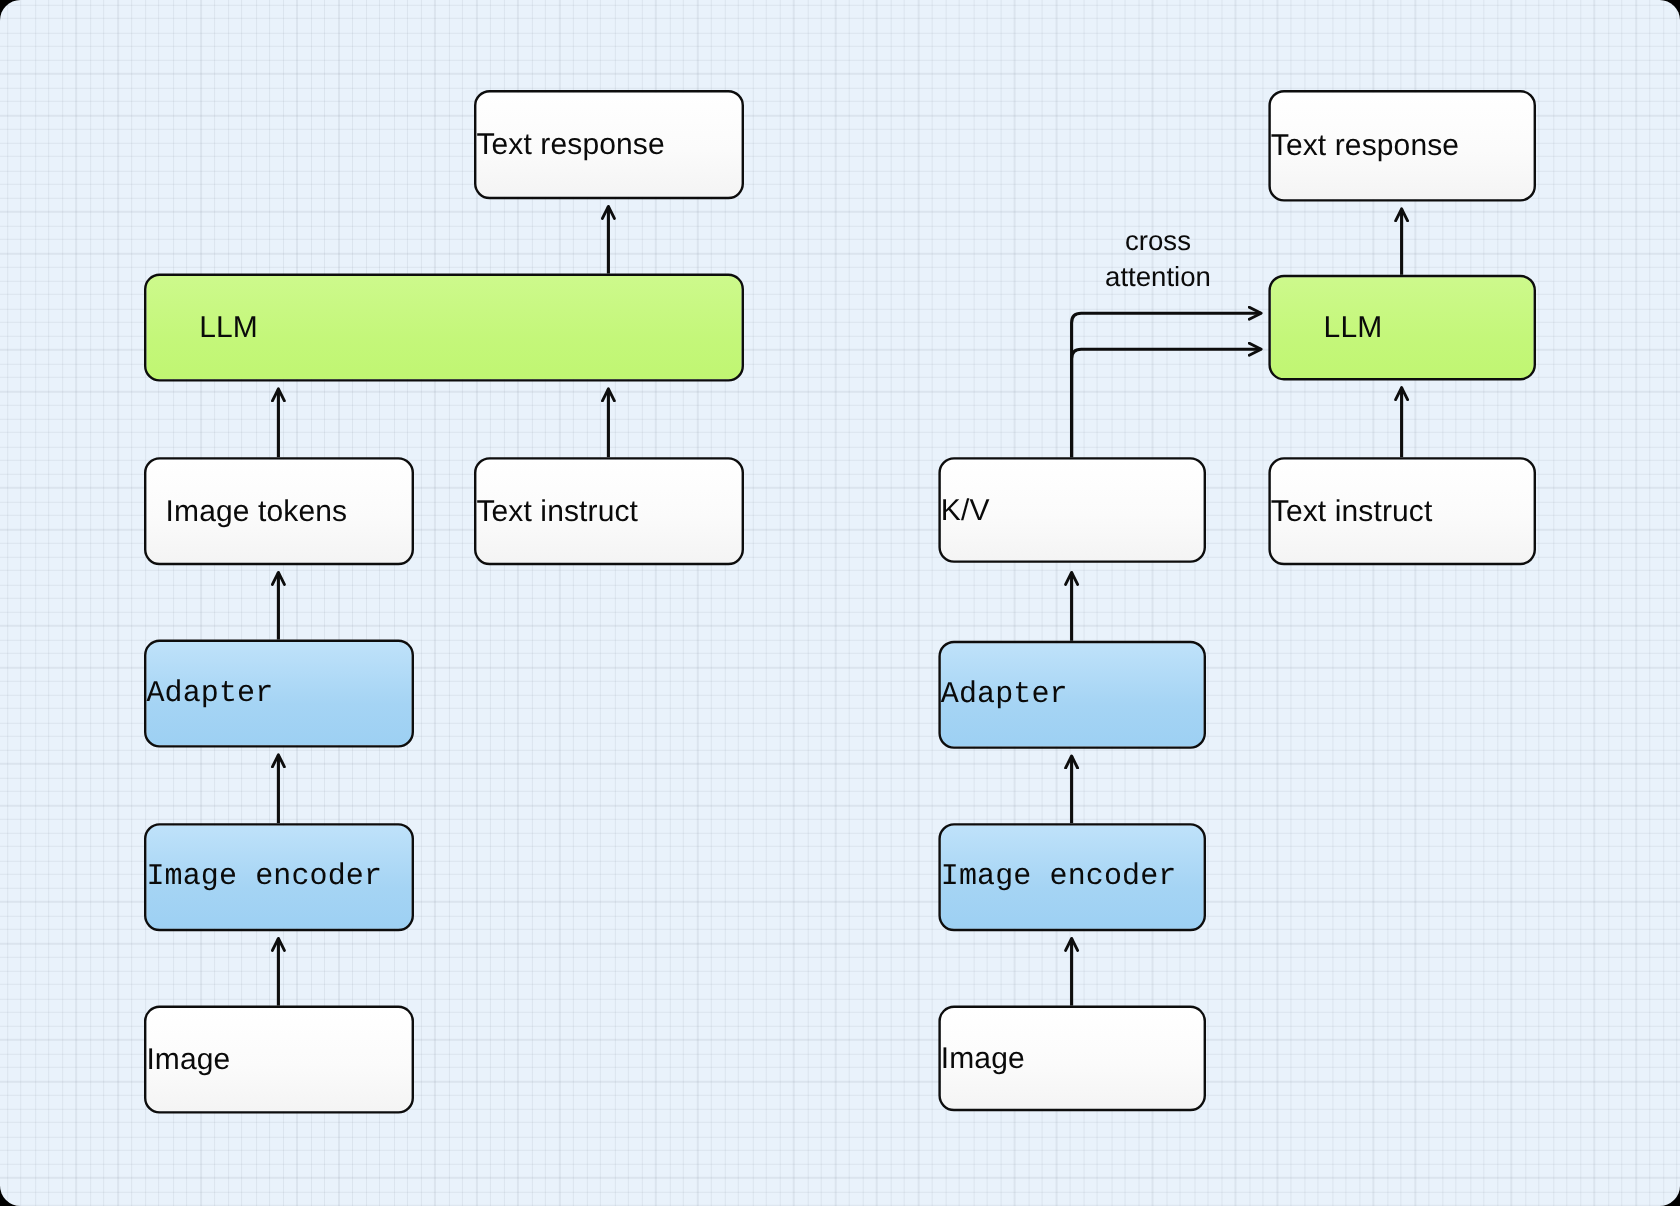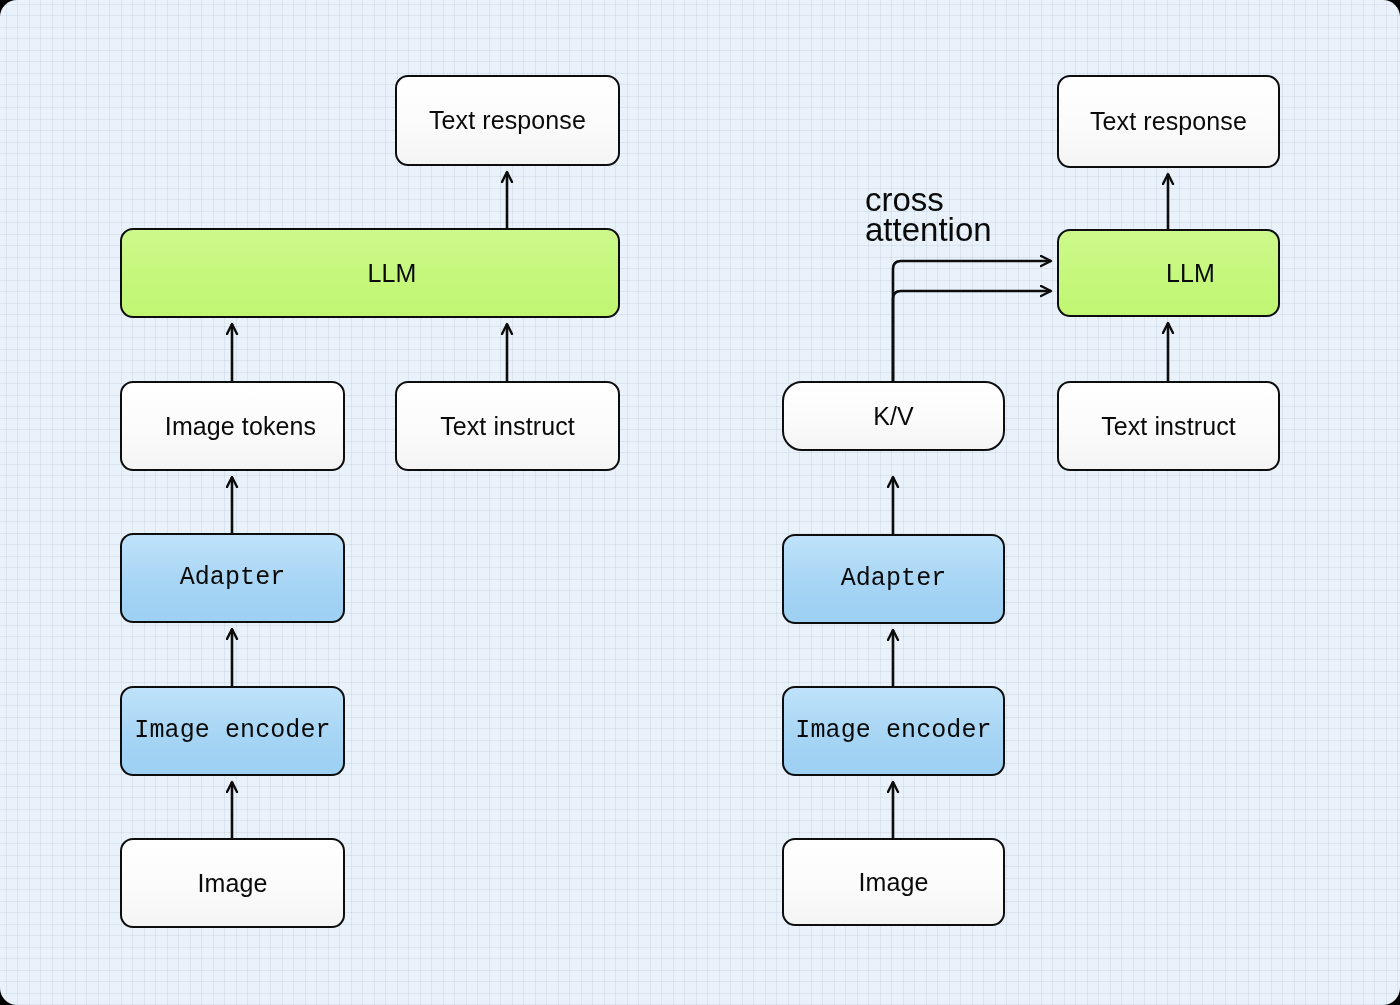--- a/index.html
+++ b/index.html
@@ -23,37 +23,38 @@
         rgba(125,135,150,.13) 11px 12px, rgba(0,0,0,0) 12px 23px);
     background-position:6px 4px;
     overflow:hidden;
   }
   #svg-layer{position:absolute;left:0;top:0;width:1400px;height:1005px;}
   .node{
     position:absolute;
     box-sizing:border-box;
     border:2.4px solid #0d0d0d;
     border-radius:13px;
-    display:flex;align-items:center;justify-content:center;
+    display:flex;align-items:center;justify-content:flex-start;
     text-align:center;
     color:#0a0a0a;
     font-size:25px;
     line-height:1.15;
     letter-spacing:.1px;
     z-index:3;
   }
   .node.white{background:linear-gradient(#ffffff,#fbfbfb 55%,#f4f4f4);}
   .node.blue{background:linear-gradient(#bfe2fa,#a5d4f4 60%,#9dd0f3);font-family:Liberation Mono, monospace;}
   .node.green{background:linear-gradient(#cdf98c,#c4f77a 60%,#c0f672);padding-left:44px;}
   .caption{
     position:absolute;
     z-index:3;
-    font-size:33px;
+    font-size:23px;
     line-height:30px;
     color:#0a0a0a;
+    text-align:center;
     white-space:pre-line;
   }
 </style>
 </head>
 <body>
 
 <div id="canvas">
 
   <svg id="svg-layer" viewBox="0 0 1400 1005" xmlns="http://www.w3.org/2000/svg">
     <defs>
@@ -114,21 +115,21 @@
   </div>
 
   <div class="node blue" style="left:782px;top:686px;width:223px;height:90px;">
     <span>Image encoder</span>
   </div>
 
   <div class="node blue" style="left:782px;top:534px;width:223px;height:90px;">
     <span>Adapter</span>
   </div>
 
-  <div class="node white" style="left:782px;top:381px;width:223px;height:70px;border-radius:20px;">
+  <div class="node white" style="left:782px;top:381px;width:223px;height:88px;">
     <span>K/V</span>
   </div>
 
   <div class="node white" style="left:1057px;top:381px;width:223px;height:90px;">
     <span>Text instruct</span>
   </div>
 
   <div class="node green" style="left:1057px;top:229px;width:223px;height:88px;">
     <span>LLM</span>
   </div>

